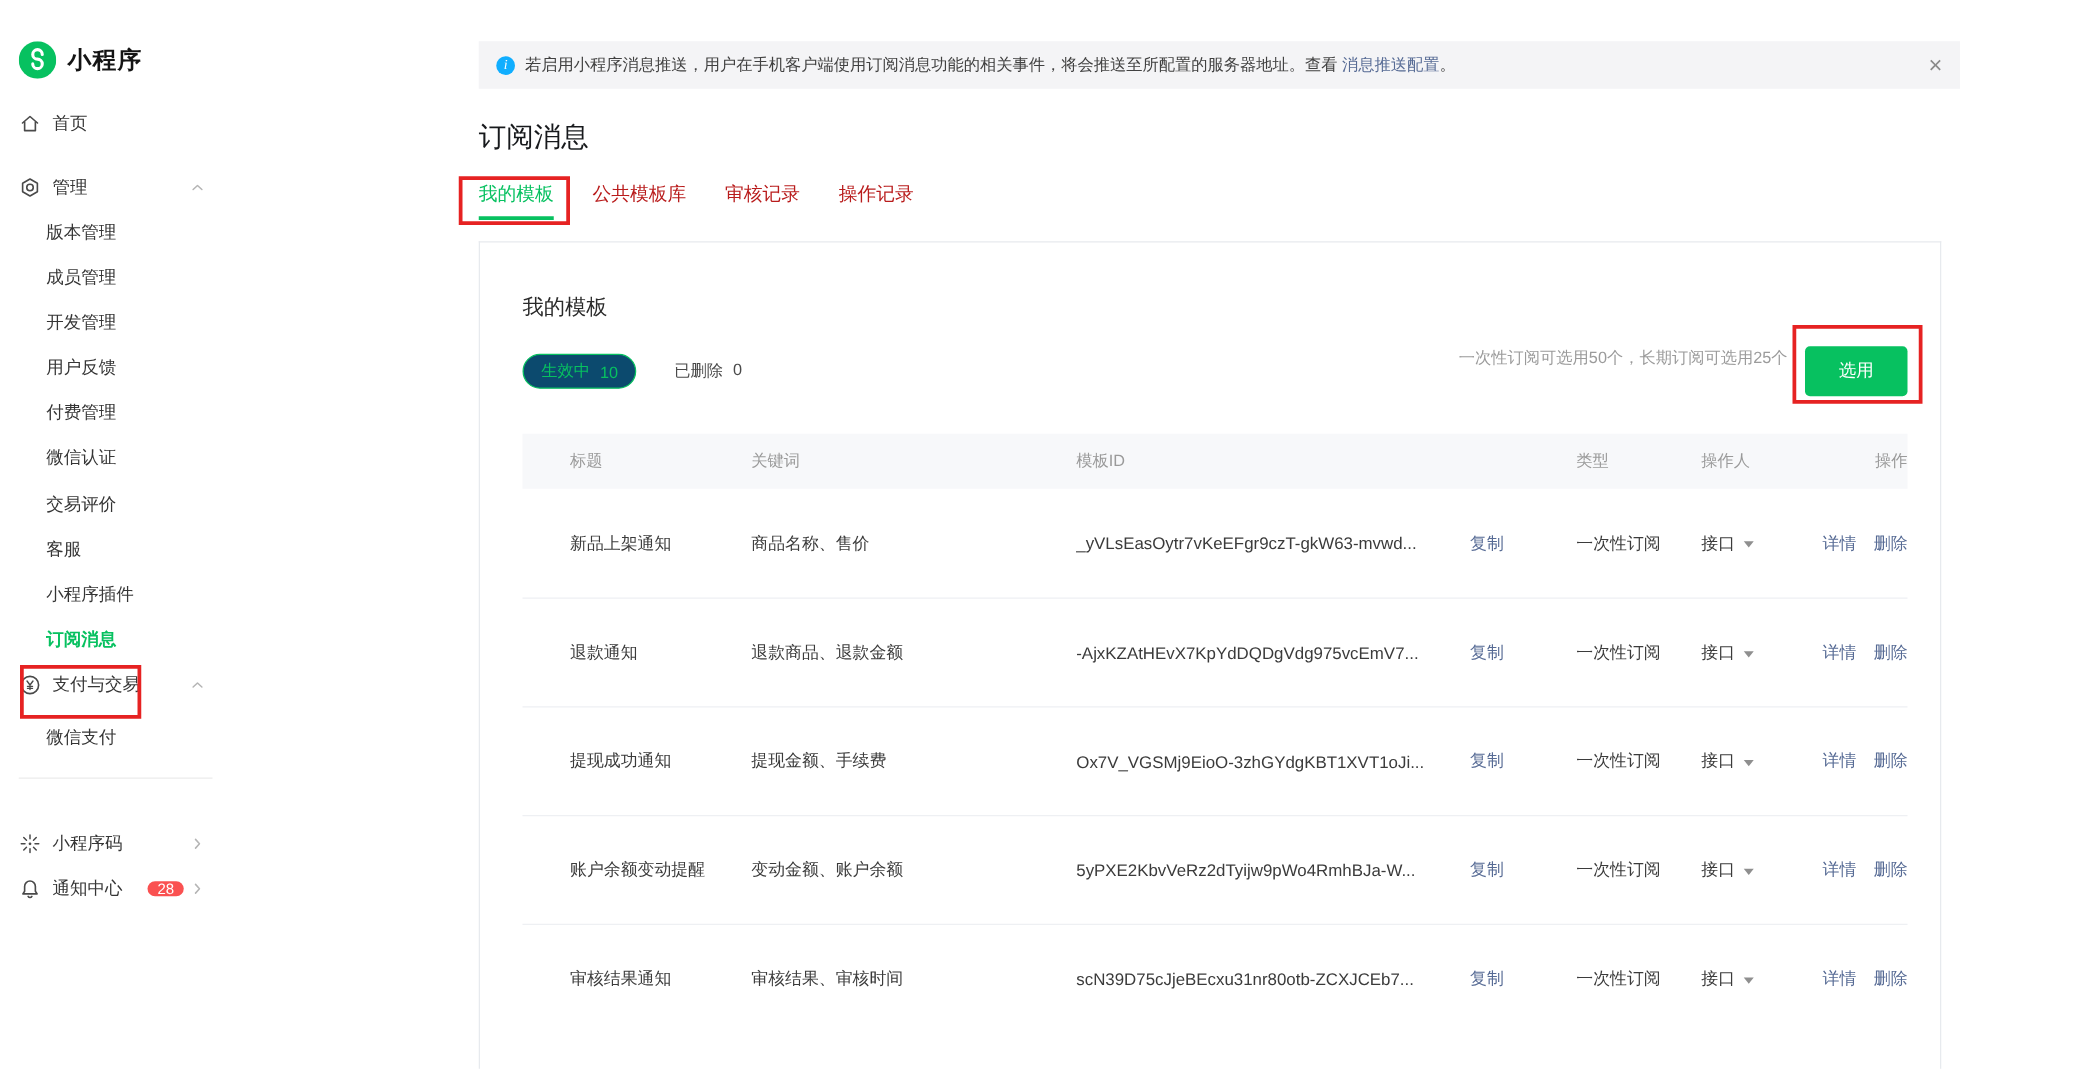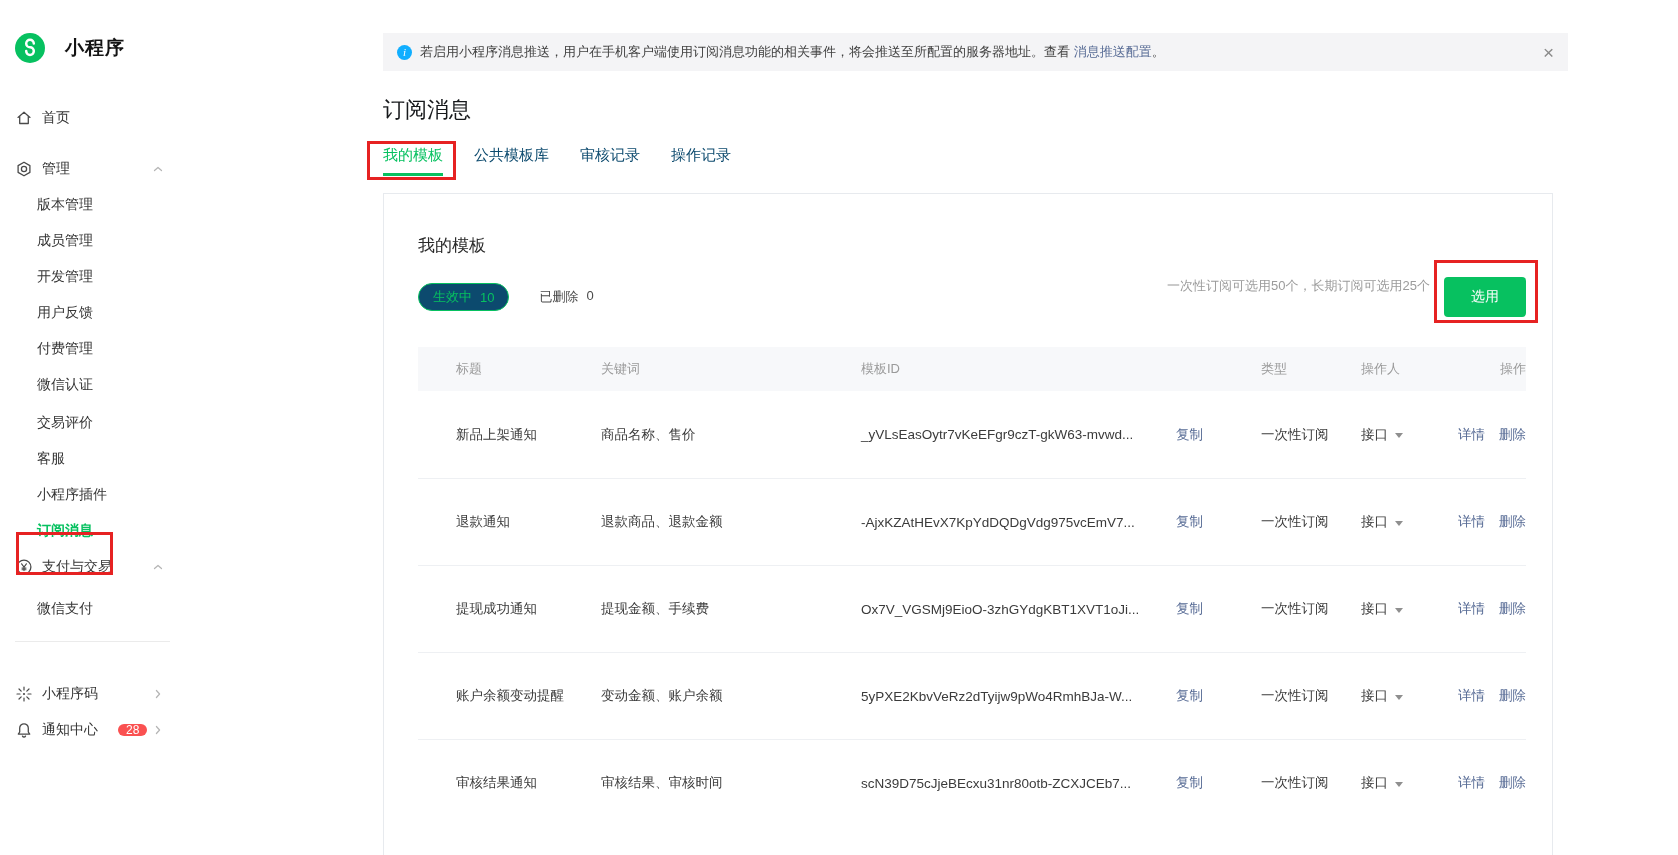--- a/index.html
+++ b/index.html
@@ -7,24 +7,24 @@
     --c-info:#10aeff; --c-anno:#e62222;
   }
   *{box-sizing:border-box;}
   html,body{margin:0;padding:0;}
   body{
     width:1678px;height:855px;overflow:hidden;background:#fff;
     font-family:"Liberation Sans","DejaVu Sans",sans-serif;color:#353535;position:relative;
   }
   
   .sidebar{position:absolute;left:0;top:0;width:190px;height:855px;background:#fff;}
-  .brand{position:absolute;left:15px;top:33px;display:flex;align-items:center;gap:20px;}
+  .brand{position:absolute;left:15px;top:33px;display:flex;align-items:center;gap:9px;}
   .logo svg{width:30px;height:30px;display:block;}
   .brand-title{font-size:19px;font-weight:600;color:#141414;letter-spacing:1px;}
-  .sb-list{position:absolute;left:0;top:100px;width:190px;}
+  .sb-list{position:absolute;left:0;top:81px;width:190px;}
   .sb-item{display:flex;align-items:center;height:36px;padding-left:15px;font-size:14px;color:#353535;cursor:pointer;}
   .sb-item .sb-ic{width:18px;height:18px;margin-right:9px;display:flex;flex:none;}
   .sb-ic svg{width:18px;height:18px;display:block;}
   .sb-sub{padding-left:37px;}
   .sb-list > :nth-child(2){margin-top:15px;}
   .sb-list > :nth-child(9){margin-top:2px;}
   .sb-list > :nth-child(14){margin-top:6px;}
   .sb-list > :nth-child(18){margin-top:13px;font-style:italic;}
   .sb-chev{margin-left:auto;margin-right:25px;width:14px;height:14px;flex:none;}
   .sb-chev svg{width:14px;height:14px;display:block;}
@@ -32,21 +32,21 @@
   .sb-badge{background:var(--c-badge);color:#fff;font-size:12px;line-height:1;padding:0 8px;border-radius:10px;margin-left:20px;}
   .sb-divider{border-top:1px solid #ebebeb;margin:14px 20px 34px 15px;height:0;}
   
   .main{position:absolute;left:383px;top:0;width:1185px;}
   .banner{margin-top:33px;height:38px;background:#f4f4f6;display:flex;align-items:center;padding:0 14px;font-size:13px;color:#414141;}
   .info-icon{width:15px;height:15px;border-radius:50%;background:var(--c-info);color:#fff;font-size:11px;font-style:italic;font-family:"Liberation Serif",serif;display:flex;align-items:center;justify-content:center;margin-right:8px;flex:none;}
   .banner-link{color:var(--c-link);text-decoration:none;cursor:pointer;}
   .banner-close{margin-left:auto;color:#8a8a8a;font-size:19px;cursor:pointer;line-height:1;}
   .page-title{margin:24px 0 0;font-size:22px;font-weight:500;color:#17191c;}
   .tabs{margin-top:21px;display:flex;gap:31px;}
-  .tab{font-size:15px;padding-bottom:11px;position:relative;cursor:pointer;color:#0c4a6e;}
+  .tab{font-size:15px;padding-bottom:11px;position:relative;cursor:pointer;color:#b91c1c;}
   .tab.active{color:var(--c-green);}
   .tab.active::after{content:"";position:absolute;left:0;right:0;bottom:0;height:3px;background:var(--c-green);}
   .panel{margin-top:17px;width:1170px;height:700px;border:1px solid #e7eaee;border-bottom:none;background:#fff;padding:0 26px 0 34px;}
   .panel-heading{margin:40px 0 0;font-size:17px;font-weight:500;color:#2a2a2a;}
   .controls{margin-top:20px;display:flex;align-items:center;justify-content:space-between;height:40px;}
   .ctrl-left{display:flex;align-items:center;}
   .pill{display:inline-flex;gap:8px;align-items:center;border:1px solid var(--c-green);color:var(--c-green);border-radius:15px;padding:0 14px;height:28px;font-size:13px;cursor:pointer;background:#0c4a6e;}
   .deleted{margin-left:30px;font-size:13px;color:#4a4a4a;display:inline-flex;gap:8px;cursor:pointer;}
   .ctrl-right{display:flex;align-items:flex-start;}
   .quota{font-size:13px;color:#9b9b9b;margin-right:14px;}

